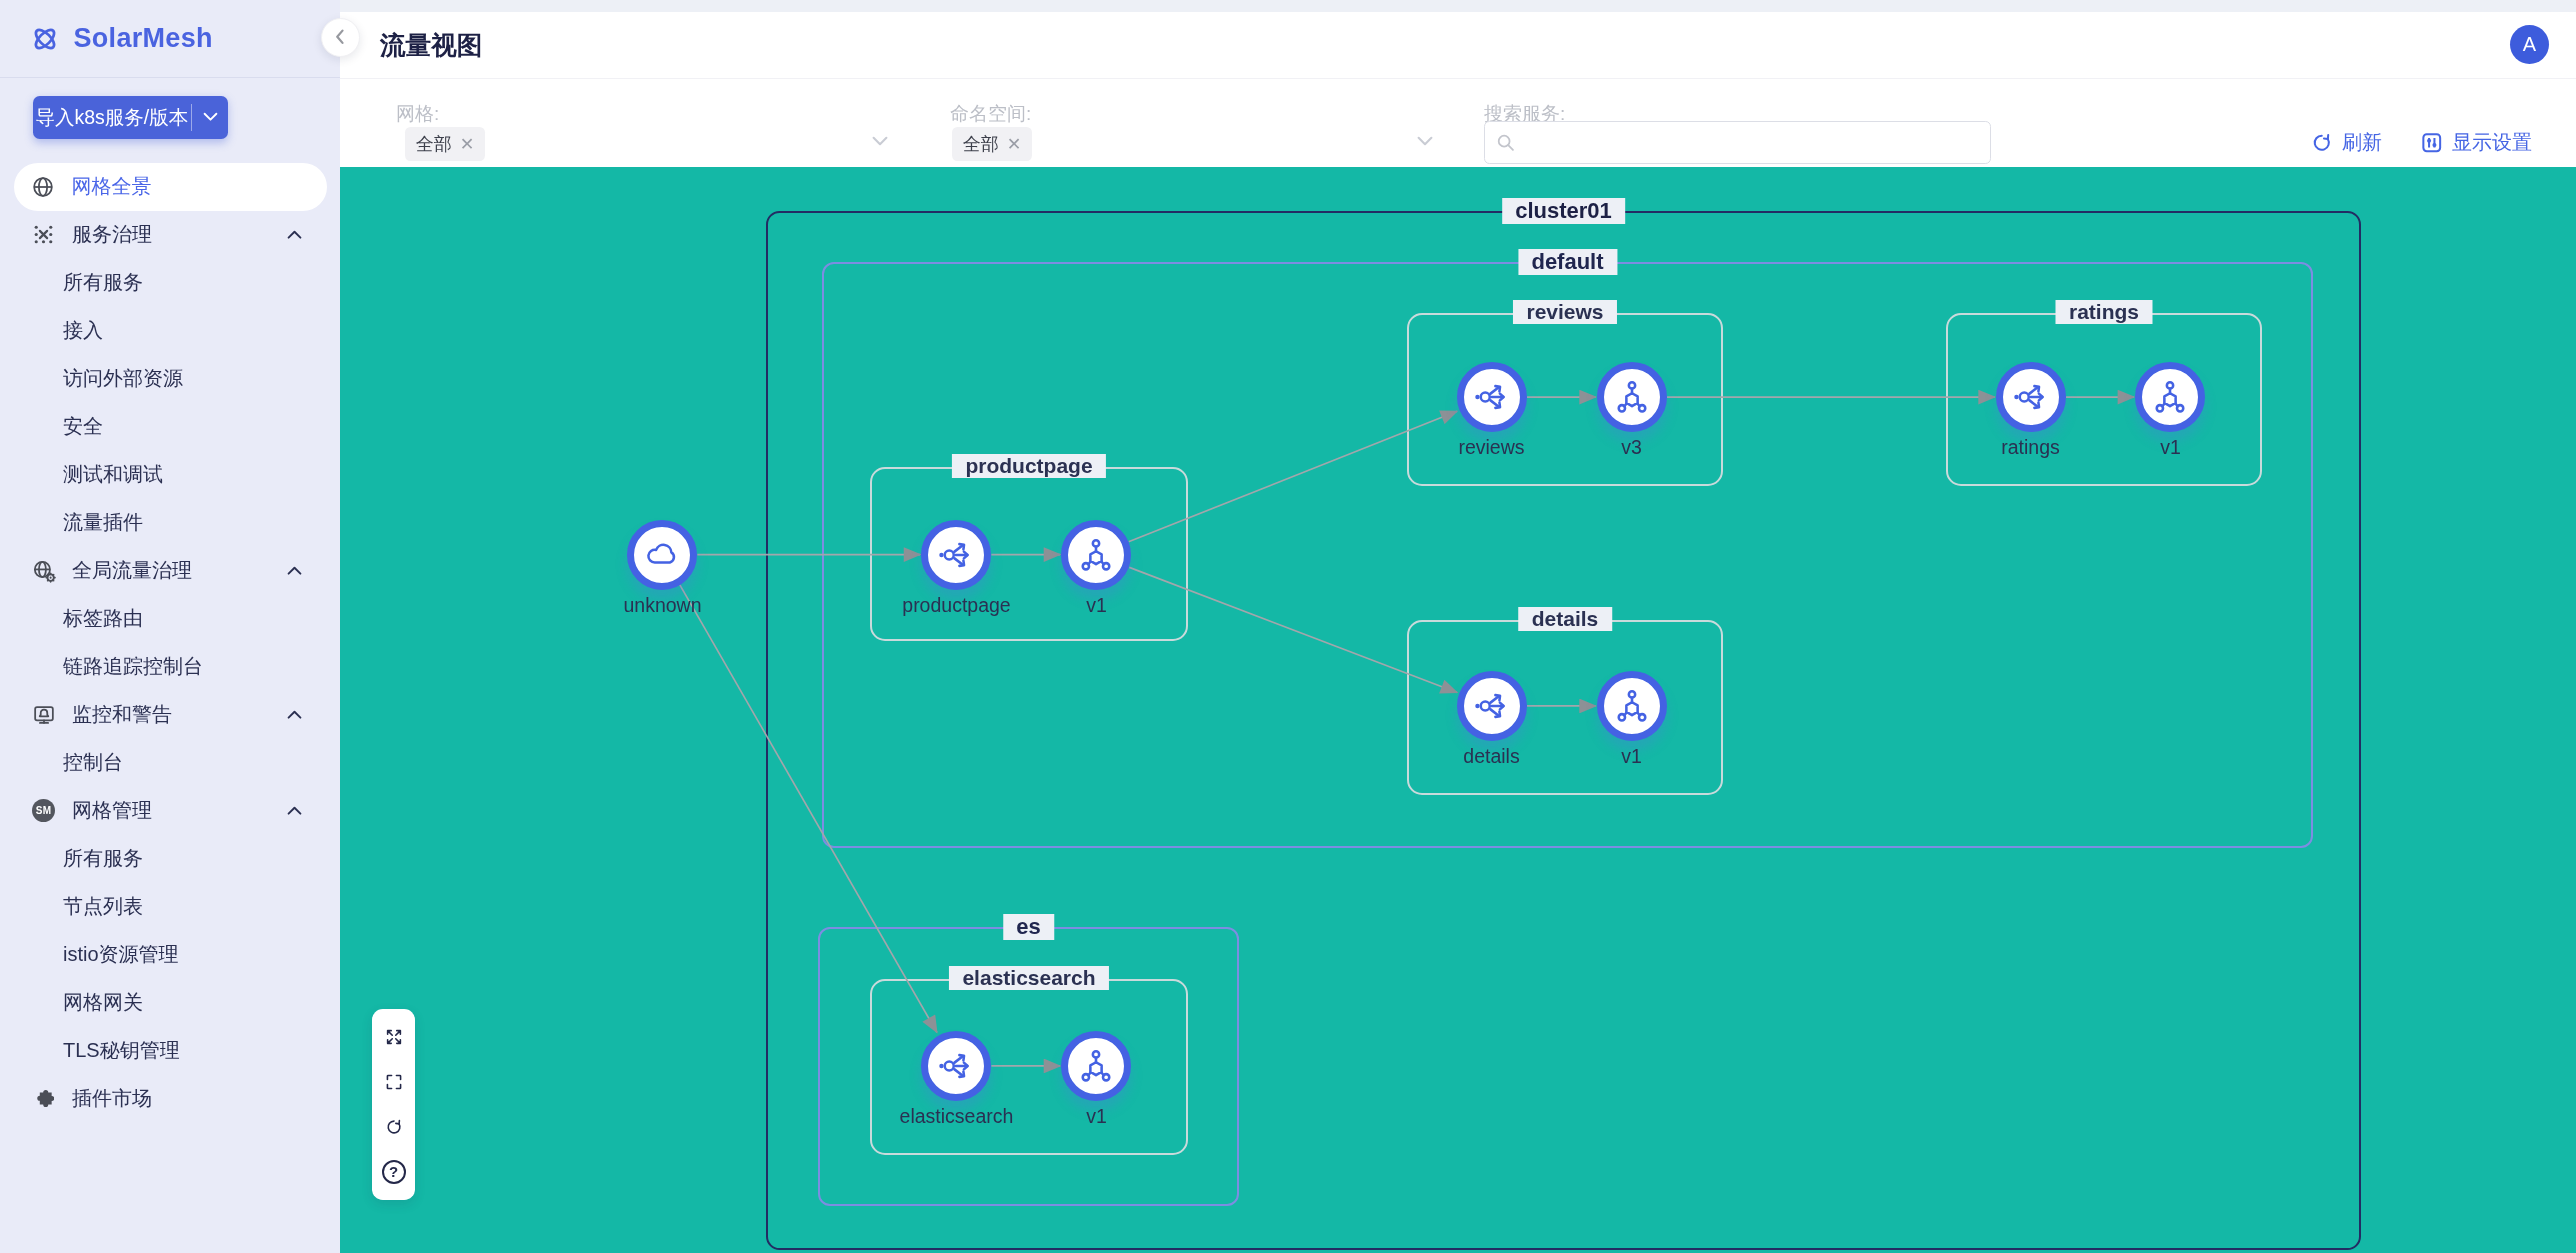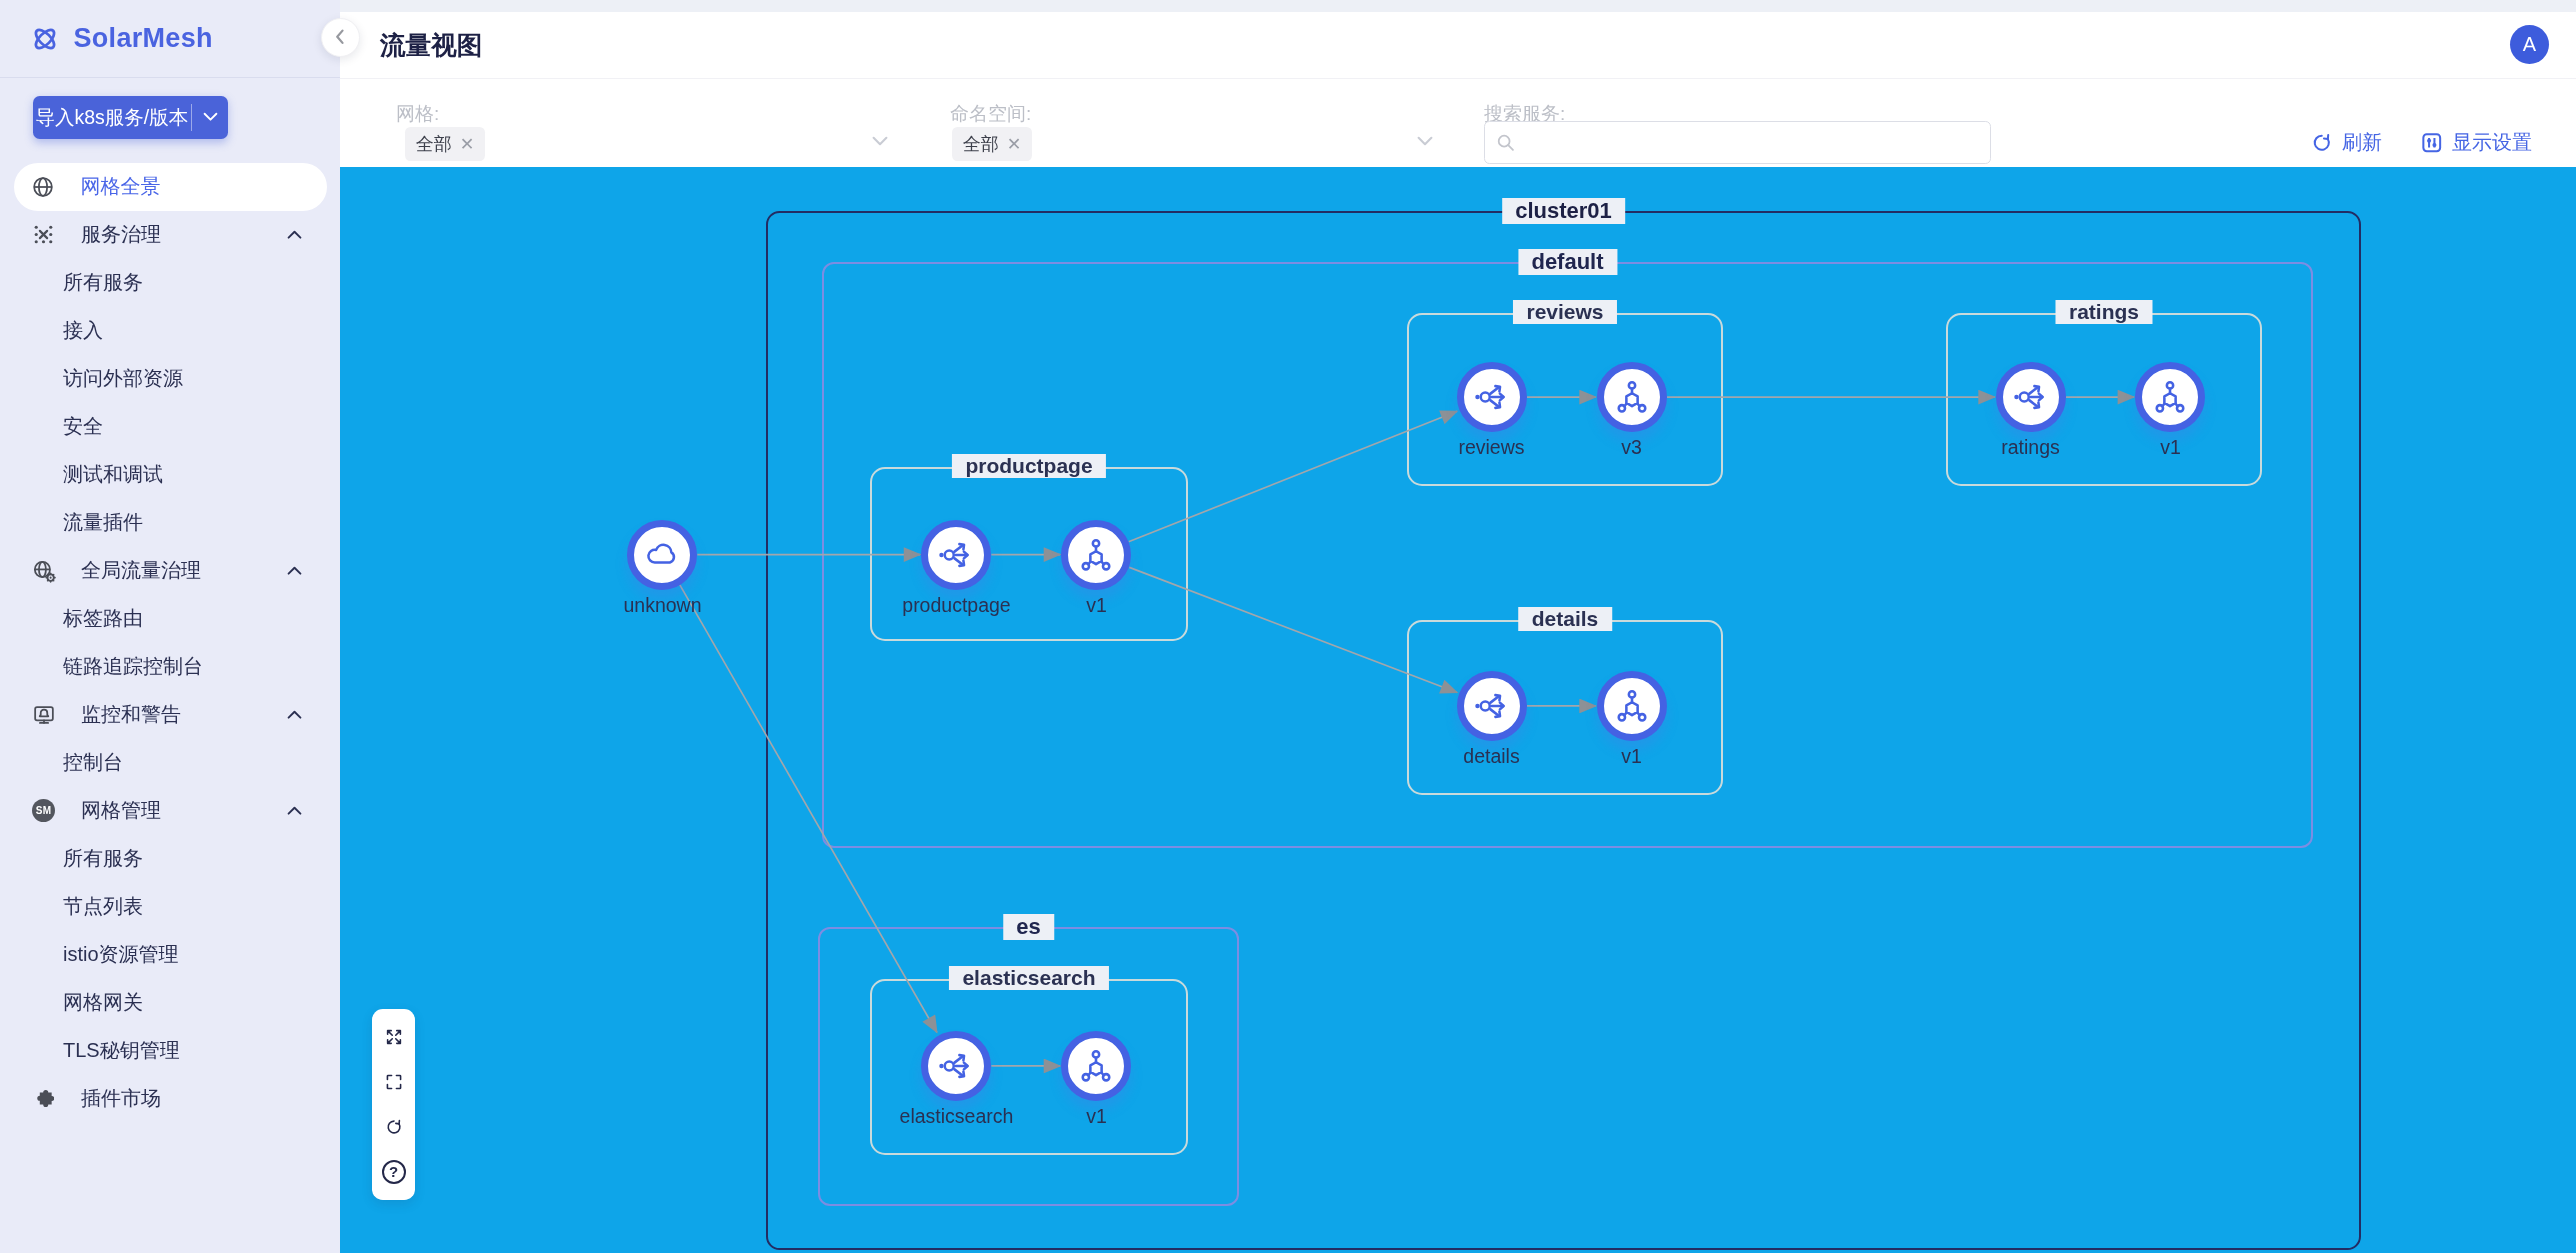--- a/index.html
+++ b/index.html
@@ -15,21 +15,21 @@
   .import-btn{width:195px;height:43px;background:#4a63d9;border:none;border-radius:6.7px;display:flex;align-items:center;
       color:#fff;font-size:19.5px;cursor:pointer;box-shadow:0 3.4px 8px rgba(74,99,217,.35);padding:0;
       font-family:inherit}
   .import-btn .lbl{flex:1;text-align:center;white-space:nowrap}
   .imp-sep{width:1.3px;height:27px;background:rgba(255,255,255,.45)}
   .imp-chev{width:36px;display:flex;justify-content:center;align-items:center}
   .menu{margin-top:24px}
   .mrow{height:48px;display:flex;align-items:center;color:#2b3052;font-size:20px;cursor:pointer;white-space:nowrap}
   .mrow.top{padding:0 38px 0 30px}
   .mrow.sub{padding-left:63px}
-  .micon{width:27px;height:27px;margin-right:24px;display:flex;align-items:center;justify-content:center;color:#4b4e57;flex:none}
+  .micon{width:27px;height:27px;margin-right:15px;display:flex;align-items:center;justify-content:center;color:#4b4e57;flex:none}
   .mchev{margin-left:auto;color:#2b3052;display:flex}
   .mrow.active{margin:0 13.5px;border-radius:24px;background:#ffffff;color:#4a66e8;padding:0 24px 0 16px}
   .sm-badge{width:23px;height:23px;border-radius:50%;background:#53565e;color:#fff;font-size:10px;font-weight:700;
       display:flex;align-items:center;justify-content:center;letter-spacing:0.3px}
 
   
   .collapse-btn{position:absolute;left:321px;top:17.5px;width:39px;height:39px;border-radius:50%;background:#fff;
       border:1.3px solid #f0f0f3;box-shadow:0 2.7px 9.4px rgba(20,25,60,.10);z-index:6;display:flex;align-items:center;
       justify-content:center;cursor:pointer;color:#97999f;padding:0}
 
@@ -46,21 +46,21 @@
       padding:0 10.8px;font-size:18px;color:#3c3f4a;gap:8px;cursor:pointer}
   .tag .x{color:#9a9da6;font-size:17.5px}
   .chevd{position:absolute;color:#c9ccd4;display:flex}
   .search{position:absolute;left:1144px;top:42px;width:507px;height:43px;border:1.3px solid #dcdee6;border-radius:5.4px;
       background:#fff;display:flex;align-items:center;padding-left:10.8px;box-sizing:border-box}
   .search input{border:none;outline:none;flex:1;font-size:19px;margin-left:9.4px;font-family:inherit;color:#3c3f4a;background:transparent}
   .actions{position:absolute;right:44px;top:50px;display:flex;gap:39px}
   .action{display:flex;align-items:center;gap:9.4px;color:#4565e4;font-size:20px;cursor:pointer;white-space:nowrap}
 
   
-  .canvas{position:absolute;left:0;top:167px;right:0;bottom:0;background:#0ea5e9;overflow:hidden}
+  .canvas{position:absolute;left:0;top:167px;right:0;bottom:0;background:#14b8a6;overflow:hidden}
   .gbox{position:absolute;border-radius:13.5px}
   .gbox .gl{position:absolute;top:-15.5px;left:50%;transform:translateX(-50%);background:#edf0f6;padding:0 13.5px;
       font-weight:600;white-space:nowrap}
   .cluster{border:2.7px solid #232c63;border-radius:13.5px}
   .cluster>.gl{font-size:22px;color:#1d2145}
   .ns{border:2px solid #7d8de2;border-radius:12px}
   .ns>.gl{font-size:22px;color:#20264f}
   .grp{border:2px solid #c9dadb;border-radius:15px}
   .grp>.gl{font-size:21px;color:#2b3152}
   .edges{position:absolute;left:0;top:0;pointer-events:none}

